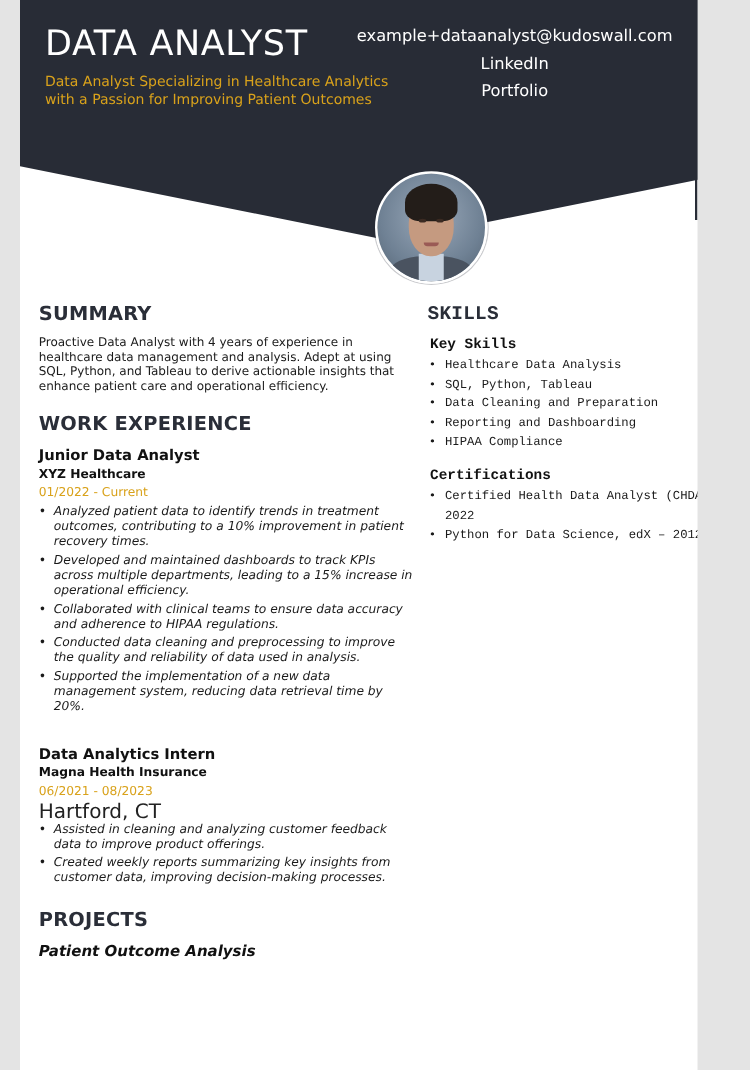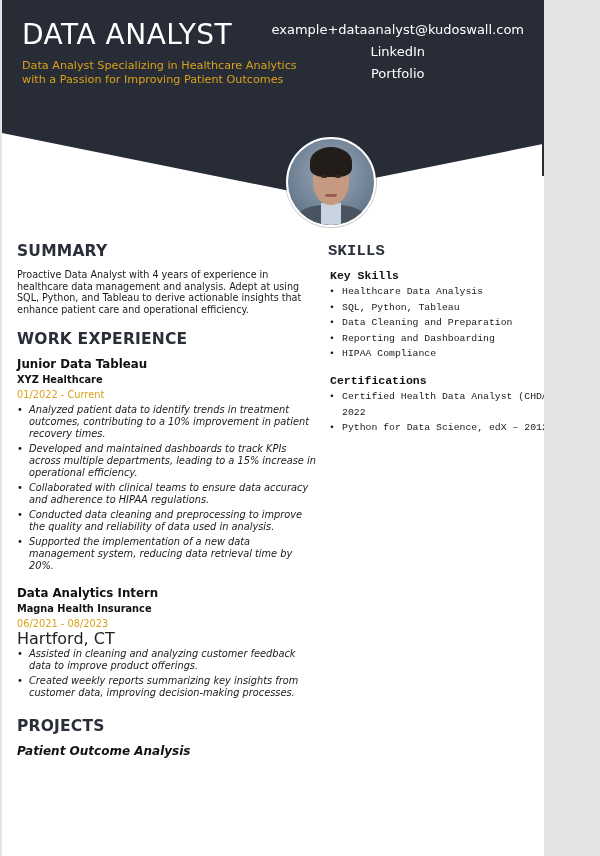--- a/index.html
+++ b/index.html
@@ -4,21 +4,21 @@
   <style>
     html, body { margin: 0; padding: 0; }
     body {
       width: 600px; height: 856px; overflow: hidden;
       background: #e4e4e4;
       font-family: "DejaVu Sans", "Liberation Sans", sans-serif;
       color: #1a1a1a;
       position: relative;
     }
     .page {
-      position: absolute; left: 2px; top: 0; width: 542px; height: 856px;
+      position: absolute; left: 16px; top: 0; width: 542px; height: 856px;
       background: #ffffff; overflow: hidden;
     }
     .header-bg {
       position: absolute; left: 0; top: 0; width: 596px; height: 200px;
     }
     .header-bg svg { display: block; }
     .right-strip {
       position: absolute; right: 0; top: 0; width: 2px; height: 176px; background: #282c36;
     }
     .title {
@@ -75,21 +75,21 @@
     .location { font-size: 16px; color: #222; margin: 2px 0 0 0; line-height: 13px; }
     ul.bullets { margin: 3px 0 0 0; padding: 0 0 0 12px; list-style: none; }
     ul.bullets li {
       position: relative; padding-left: 0; margin: 0 0 3px 0;
       font-size: 9.8px; line-height: 12px; color: #1a1a1a; font-style: italic;
     }
     ul.bullets li::before {
       content: "•"; position: absolute; left: -12px; top: 0; font-size: 10px;
     }
     .job { margin-top: 8px; }
-    .job + .job { margin-top: 14px; }
+    .job + .job { margin-top: 24px; }
     .sub-h { font-size: 11.5px; font-weight: 700; margin: 8px 0 0 2px; line-height: 14px; color: #111; }
     ul.skills { margin: 1px 0 0 0; padding: 0 0 0 14px; list-style: none; }
     ul.skills li {
       position: relative; font-size: 9.8px; line-height: 15.6px; color: #1a1a1a;
     }
     ul.skills li::before { content: "•"; position: absolute; left: -13px; top: 0; }
     .cert-h { margin-top: 12px; }
     .proj-title { font-size: 12px; font-weight: 700; margin: 8px 0 0 0; line-height: 15px; color: #111; font-style: italic; }
   </style>
 </head>
@@ -128,21 +128,21 @@
       <h2>SUMMARY</h2>
       <p class="summary-text">Proactive Data Analyst with 4 years of experience in healthcare data management and analysis. Adept at using SQL, Python, and Tableau to derive actionable insights that enhance patient care and operational efficiency.</p>
     </section>
 
     <div class="section-gap"></div>
 
     <section>
       <h2>WORK EXPERIENCE</h2>
 
       <div class="job">
-        <div class="job-title">Junior Data Tableau</div>
+        <div class="job-title">Junior Data Analyst</div>
         <div class="company">XYZ Healthcare</div>
         <div class="dates">01/2022 - Current</div>
         <ul class="bullets">
           <li>Analyzed patient data to identify trends in treatment outcomes, contributing to a 10% improvement in patient recovery times.</li>
           <li>Developed and maintained dashboards to track KPIs across multiple departments, leading to a 15% increase in operational efficiency.</li>
           <li>Collaborated with clinical teams to ensure data accuracy and adherence to HIPAA regulations.</li>
           <li>Conducted data cleaning and preprocessing to improve the quality and reliability of data used in analysis.</li>
           <li>Supported the implementation of a new data management system, reducing data retrieval time by 20%.</li>
         </ul>
       </div>

